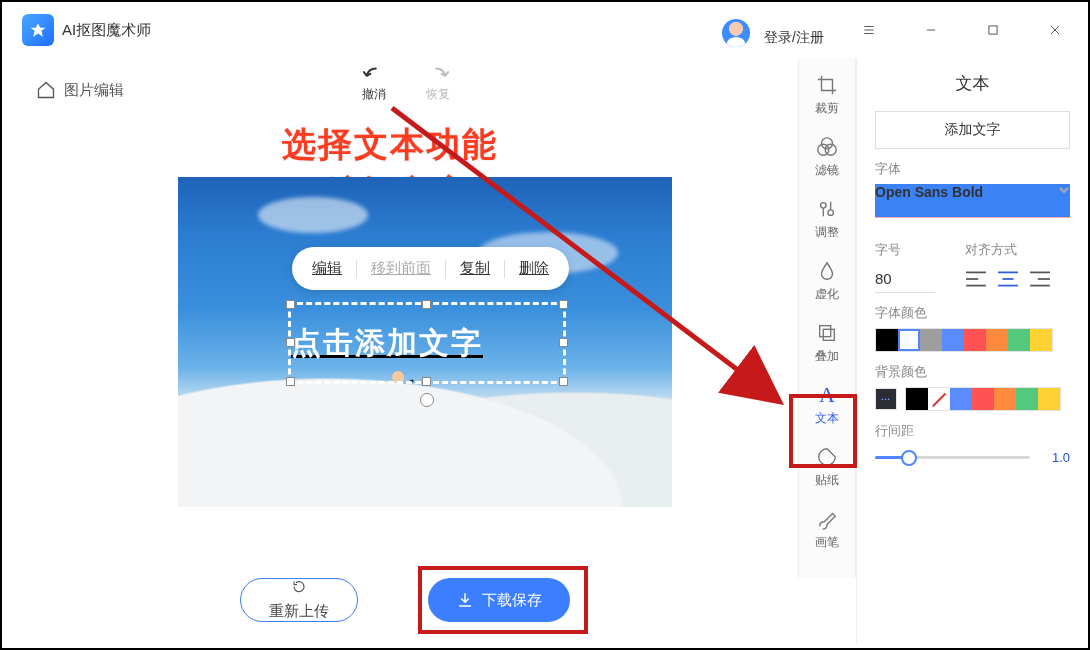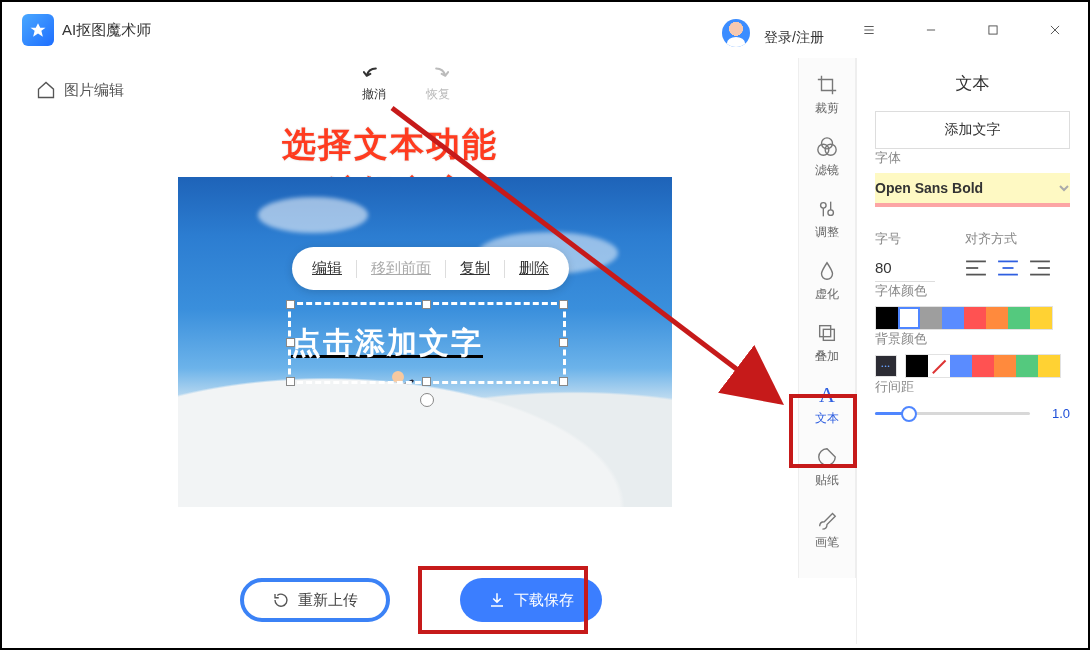--- a/index.html
+++ b/index.html
@@ -52,21 +52,21 @@
 .sel-box .txt{color:#fff;font-size:30px;font-weight:700;letter-spacing:2px;white-space:nowrap;}
 .handle{position:absolute;width:9px;height:9px;background:#fff;border:1px solid #888;}
 .h-tl{top:-5px;left:-5px;} .h-tr{top:-5px;right:-5px;} .h-bl{bottom:-5px;left:-5px;} .h-br{bottom:-5px;right:-5px;}
 .h-tm{top:-5px;left:50%;margin-left:-5px;} .h-bm{bottom:-5px;left:50%;margin-left:-5px;}
 .h-ml{top:50%;left:-5px;margin-top:-5px;} .h-mr{top:50%;right:-5px;margin-top:-5px;}
 .rot{position:absolute;bottom:-26px;left:50%;margin-left:-7px;width:14px;height:14px;border-radius:50%;background:#fff;border:1px solid #888;}
 
 
 .bottom-btns{position:absolute;bottom:26px;left:238px;display:flex;gap:70px;align-items:center;}
 .btn{height:44px;border-radius:22px;padding:0 28px;display:flex;align-items:center;gap:8px;font-size:15px;cursor:pointer;}
-.btn-outline{background:#fff;border:4px solid #3b82f6;color:#444;}
+.btn-outline{background:#fff;border:1px solid #3b82f6;color:#444;flex-direction:column;}
 .btn-primary{background:#3b7eff;color:#fff;border:none;}
 .btn svg{width:18px;height:18px;}
 .red-box-btn{position:absolute;border:4px solid #c61a1a;pointer-events:none;}
 .rb-download{bottom:14px;left:416px;width:170px;height:68px;}
 .rb-text-tool{top:392px;left:787px;width:68px;height:74px; z-index:5;}
 
 
 .arrow{position:absolute;top:100px;left:380px;width:420px;height:320px;pointer-events:none;}
 .arrow svg{width:100%;height:100%;overflow:visible;}
 
@@ -74,22 +74,22 @@
 .tool-strip{position:absolute;top:56px;right:232px;width:58px;border-left:1px solid #eee;border-right:1px solid #eee;height:520px;background:#fbfbfb;display:flex;flex-direction:column;align-items:center;padding-top:6px;}
 .tool{width:58px;height:62px;display:flex;flex-direction:column;align-items:center;justify-content:center;gap:4px;font-size:12px;color:#666;cursor:pointer;}
 .tool.active{color:#2f5fe0;}
 .tool svg{width:22px;height:22px;stroke:#777;stroke-width:1.5;fill:none;}
 .tool .serif{font-family:Georgia,serif;font-size:22px;font-weight:400;line-height:1;}
 
 
 .panel{position:absolute;top:56px;right:0;width:232px;height:calc(100% - 60px);border-left:1px solid #eee;padding:14px 18px 0;background:#fff;}
 .panel h3{font-size:17px;font-weight:500;color:#333;text-align:center;margin-bottom:16px;}
 .add-text-btn{width:100%;height:38px;border:1px solid #ddd;border-radius:0;background:#fff;font-size:14px;color:#333;cursor:pointer;}
-.plabel{font-size:13px;color:#888;margin-top:0;margin-bottom:6px;display:block;}
-.font-sel{width:100%;height:34px;border:none;border-bottom:4px solid #fca5a5;font-size:14px;font-weight:700;color:#333;background:#fef9c3;display:flex;align-items:center;justify-content:space-between;cursor:pointer;}
+.plabel{font-size:13px;color:#888;margin-top:11px;margin-bottom:6px;display:block;}
+.font-sel{width:100%;height:34px;border:none;border-bottom:1px solid #fca5a5;font-size:14px;font-weight:700;color:#333;background:#3b82f6;display:flex;justify-content:space-between;cursor:pointer;}
 .font-sel svg{width:12px;height:12px;stroke:#aaa;stroke-width:2;fill:none;}
 .row2{display:flex;gap:30px;margin-top:14px;}
 .row2 .col{display:flex;flex-direction:column;gap:6px;margin-top:9px;}
 .row2 .col .lab{font-size:13px;color:#888;}
 .size-in{width:60px;height:28px;border:none;border-bottom:1px solid #ddd;font-size:15px;color:#333;}
 .align-btns{display:flex;gap:10px;padding-top:4px;}
 .al{width:22px;height:20px;cursor:pointer;}
 .al svg{width:100%;height:100%;stroke:#555;stroke-width:1.6;}
 .al.sel svg{stroke:#2f5fe0;}
 .swatches{display:flex;flex-wrap:nowrap;gap:0;border:1px solid #e2e2e2;width:fit-content;}

